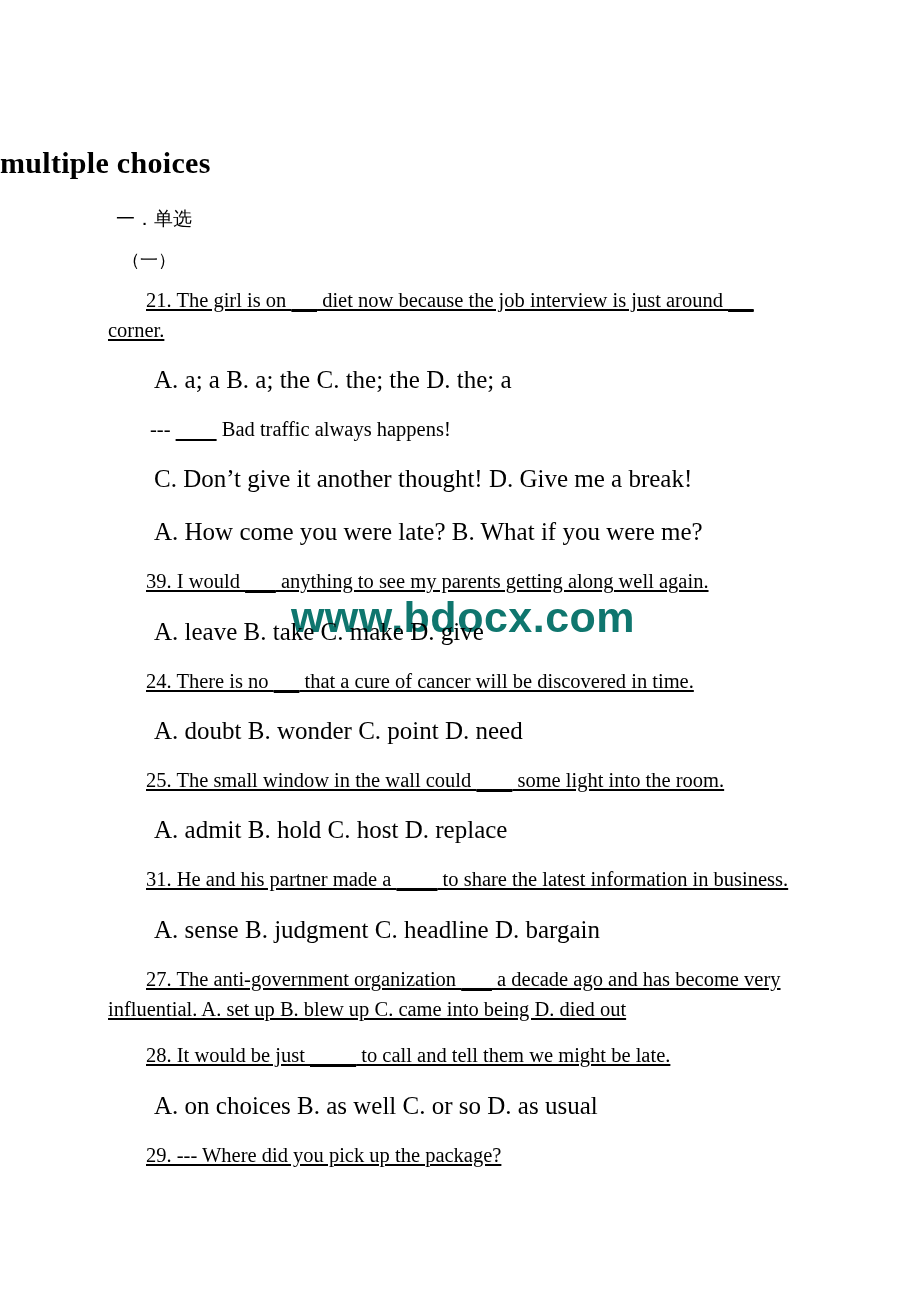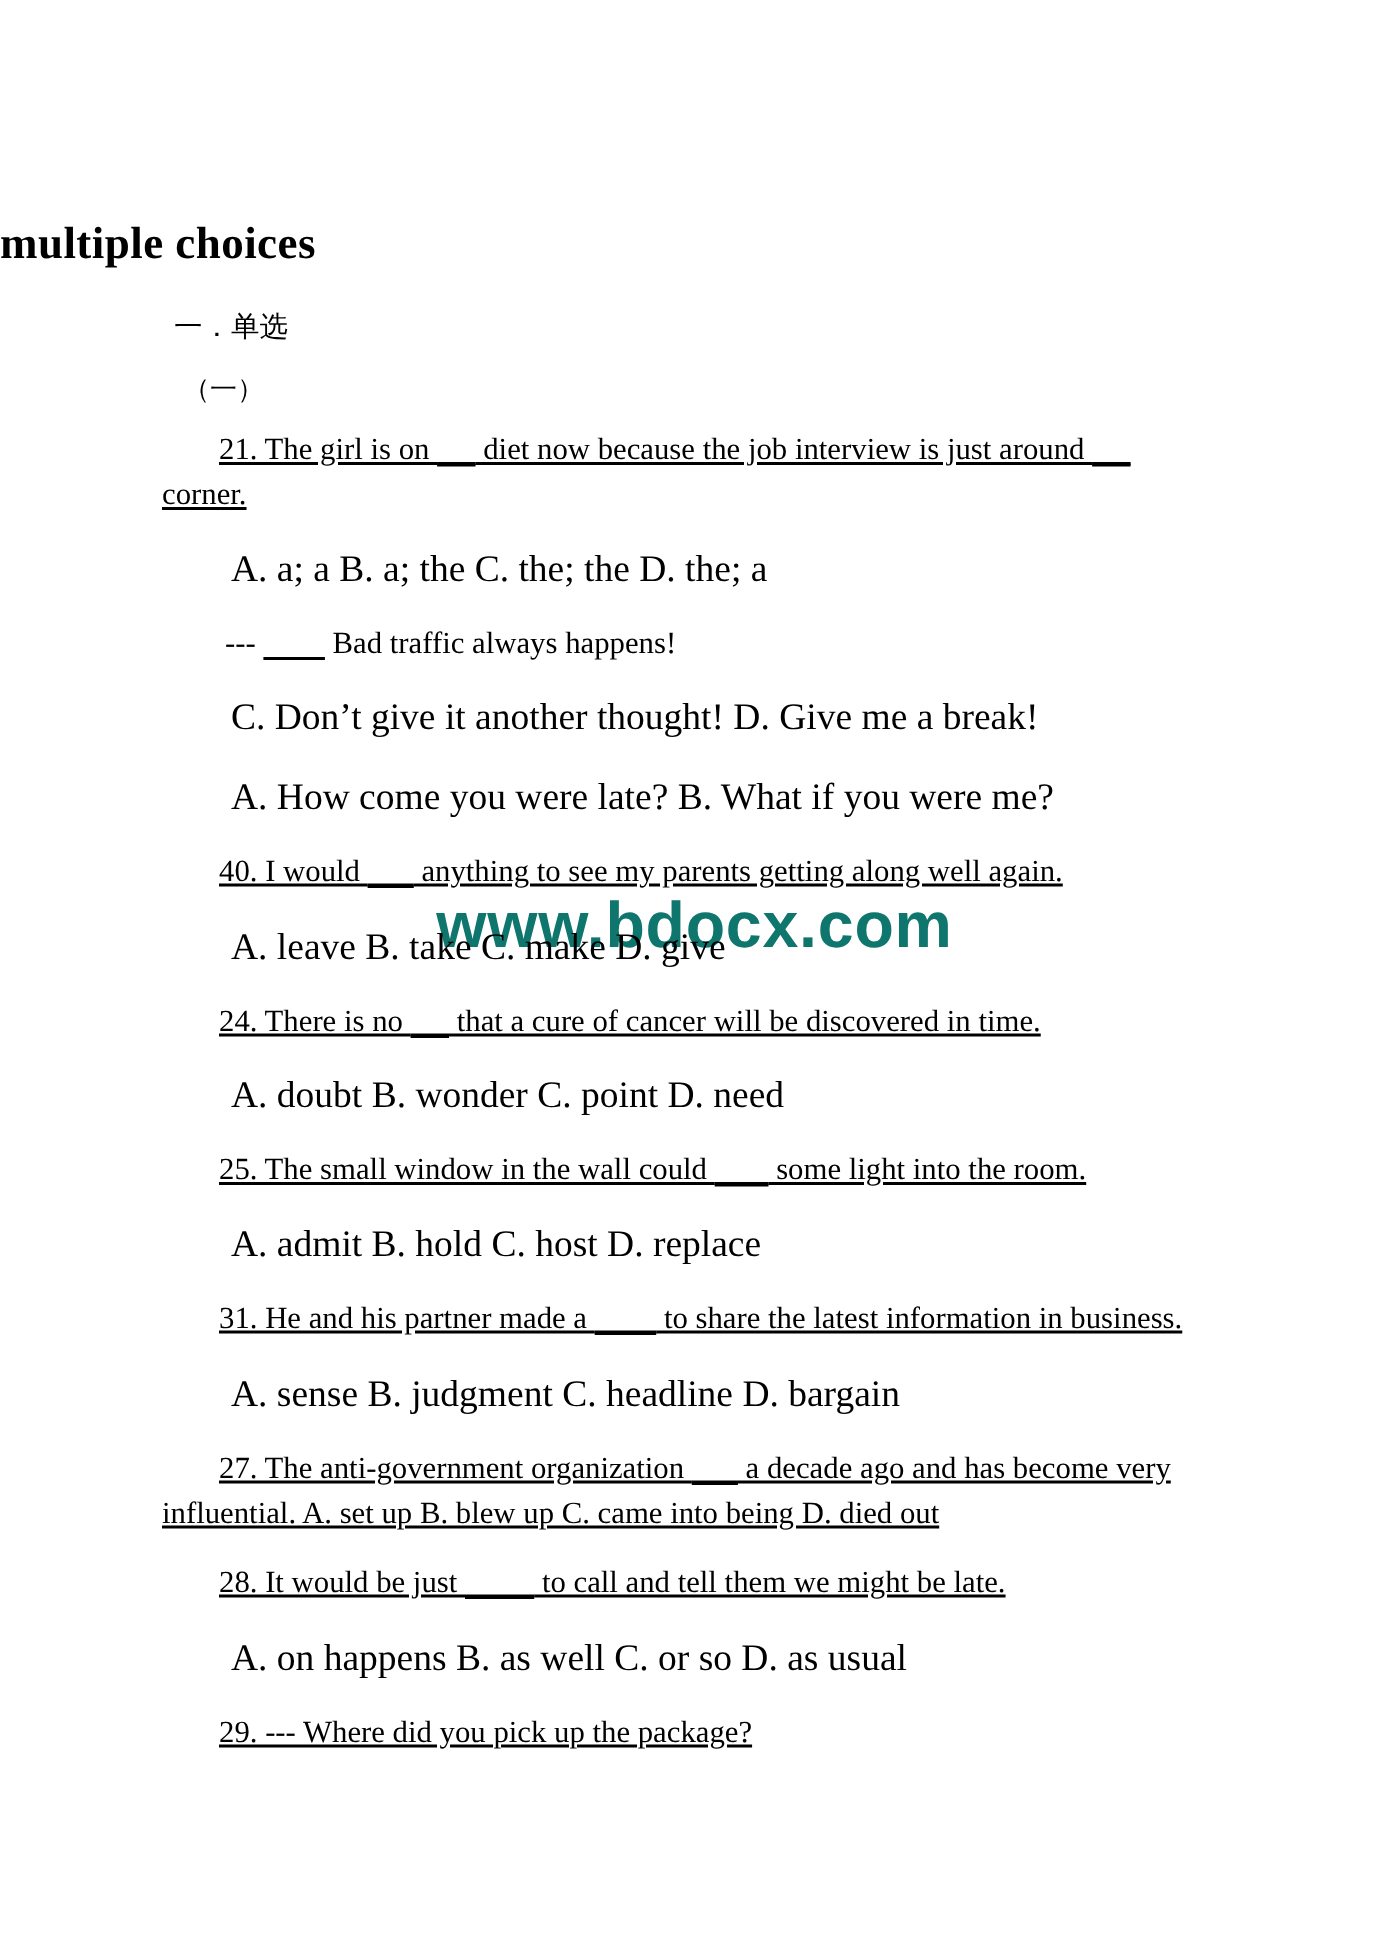--- a/index.html
+++ b/index.html
@@ -124,33 +124,33 @@
     <p class="sec-heading">一．单选</p>
     <p class="sec-sub">（一）</p>
 
     <p class="q-stem"><span>21. The girl is on </span><span class="blank">     </span><span> diet now because the job interview is just around </span><span class="blank">     </span><span> corner.</span></p>
     <p class="q-opts">A. a; a   B. a; the    C. the; the    D. the; a</p>
 
     <p class="q-reply"><span>--- </span><span class="blank">        </span><span> Bad traffic always happens!</span></p>
     <p class="q-opts">C. Don’t give it another thought!  D. Give me a break!</p>
     <p class="q-opts">A. How come you were late?   B. What if you were me?</p>
 
-    <p class="q-stem"><span>40. I would </span><span class="blank">      </span><span> anything to see my parents getting along well again.</span></p>
+    <p class="q-stem"><span>39. I would </span><span class="blank">      </span><span> anything to see my parents getting along well again.</span></p>
     <p class="q-opts">A. leave   B. take   C. make    D. give</p>
 
     <p class="q-stem"><span>24. There is no </span><span class="blank">     </span><span> that a cure of cancer will be discovered in time.</span></p>
     <p class="q-opts">A. doubt   B. wonder   C. point     D. need</p>
 
     <p class="q-stem"><span>25. The small window in the wall could </span><span class="blank">       </span><span> some light into the room.</span></p>
     <p class="q-opts">A. admit   B. hold    C. host     D. replace</p>
 
     <p class="q-stem"><span>31. He and his partner made a </span><span class="blank">        </span><span> to share the latest information in business.</span></p>
     <p class="q-opts">A. sense  B. judgment   C. headline    D. bargain</p>
 
     <p class="q-stem"><span>27. The anti-government organization </span><span class="blank">      </span><span> a decade ago and has become very influential.  A. set up B. blew up C. came into being  D. died out</span></p>
 
     <p class="q-stem"><span>28. It would be just </span><span class="blank">         </span><span> to call and tell them we might be late.</span></p>
-    <p class="q-opts">A. on happens  B. as well   C. or so     D. as usual</p>
+    <p class="q-opts">A. on choices  B. as well   C. or so     D. as usual</p>
 
     <p class="q-stem">29. --- Where did you pick up the package?</p>
 
   </div>
 </div>
 
 </body></html>

